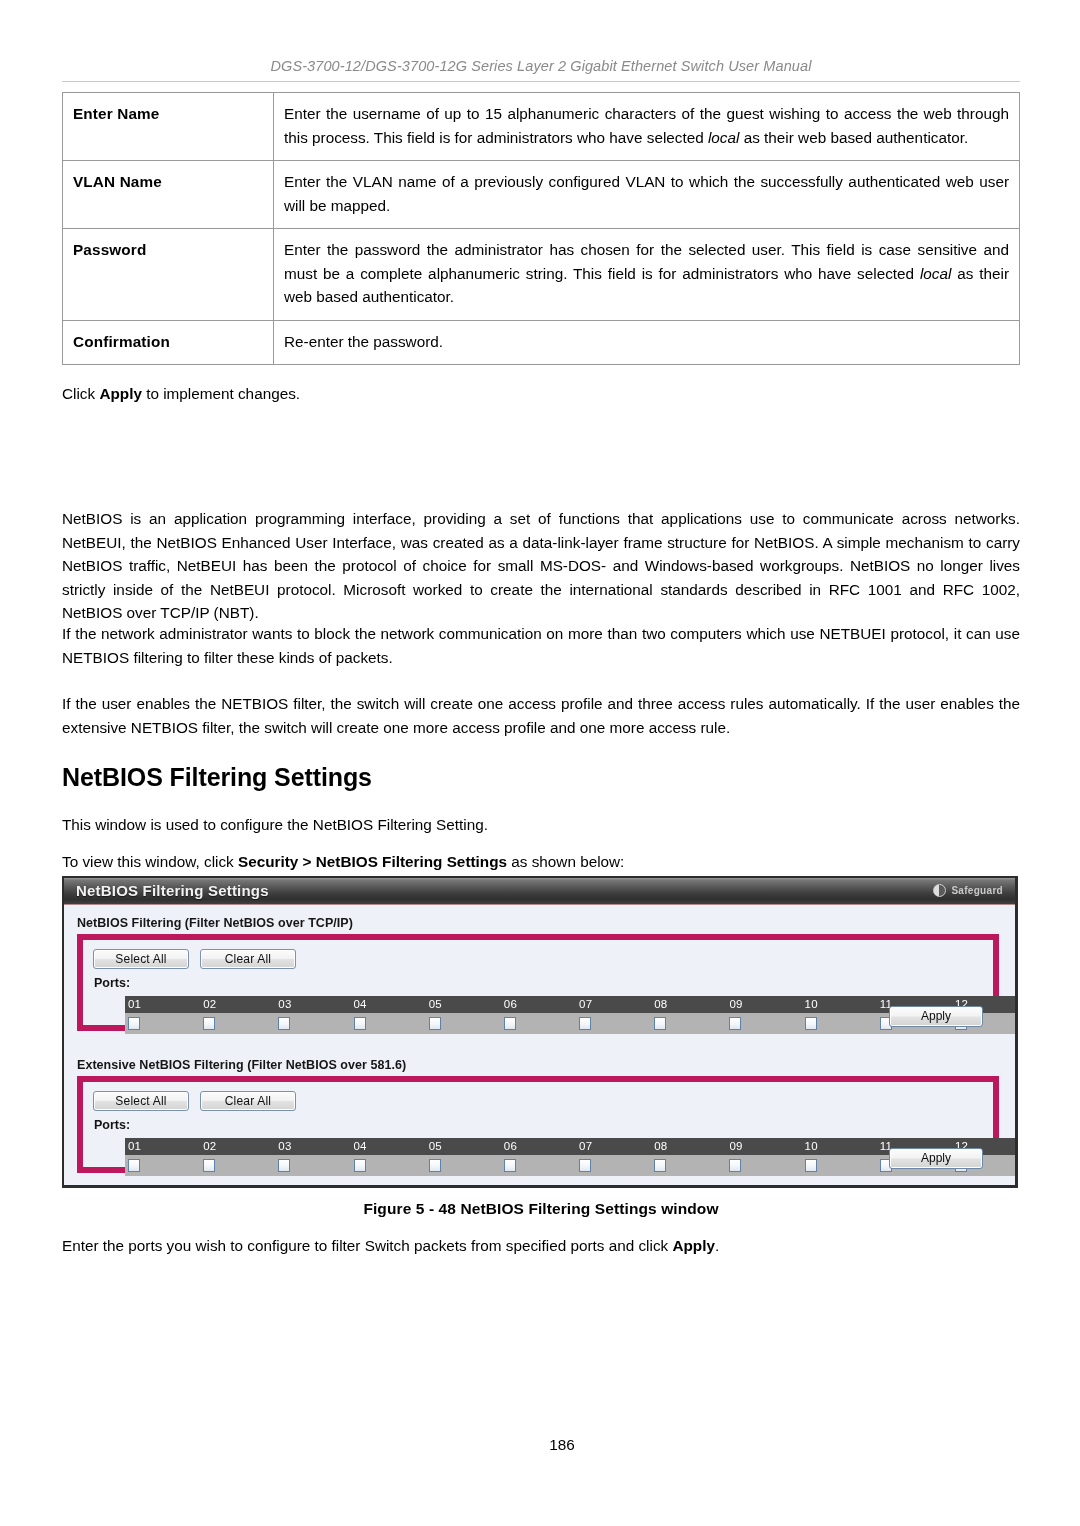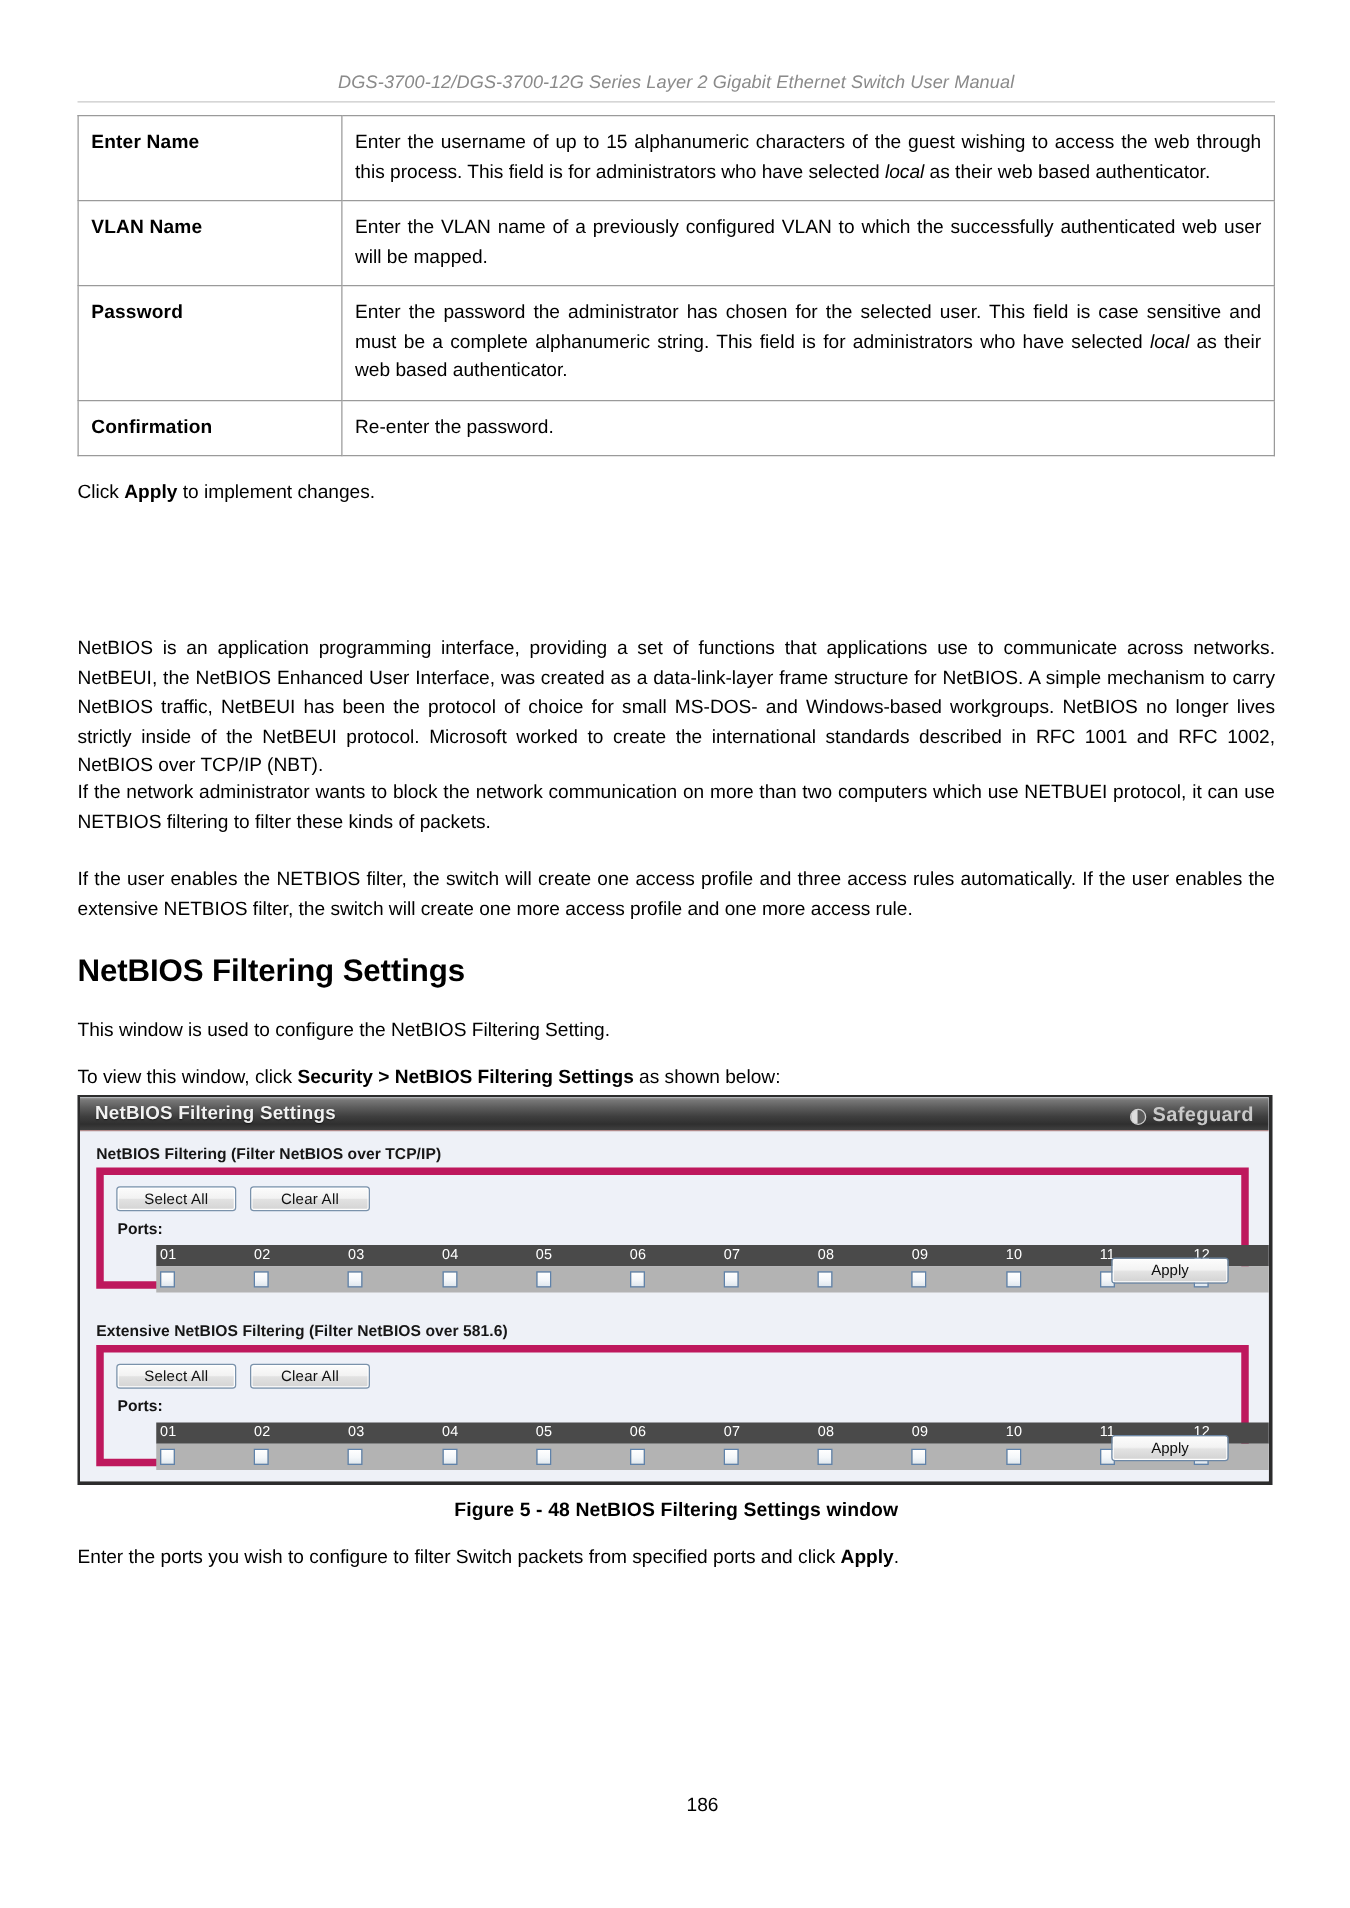--- a/index.html
+++ b/index.html
@@ -139,21 +139,21 @@
     text-shadow: 0 1px 1px rgba(0,0,0,.6);
   }
   .safeguard {
     position: absolute;
     right: 12px; top: 6px;
     display: flex;
     align-items: center;
     gap: 5px;
   }
   .safeguard-label {
-    font-size: 16px;
+    font-size: 10px;
     font-weight: bold;
     color: #c9c9c9;
     letter-spacing: .3px;
   }
   .safeguard-icon {
     width: 11px; height: 11px;
     border-radius: 50%;
     border: 1.4px solid #cfcfcf;
     background: linear-gradient(to right, #dddddd 0%, #dddddd 45%, #5a5a5a 46%, #5a5a5a 100%);
     display: inline-block;

